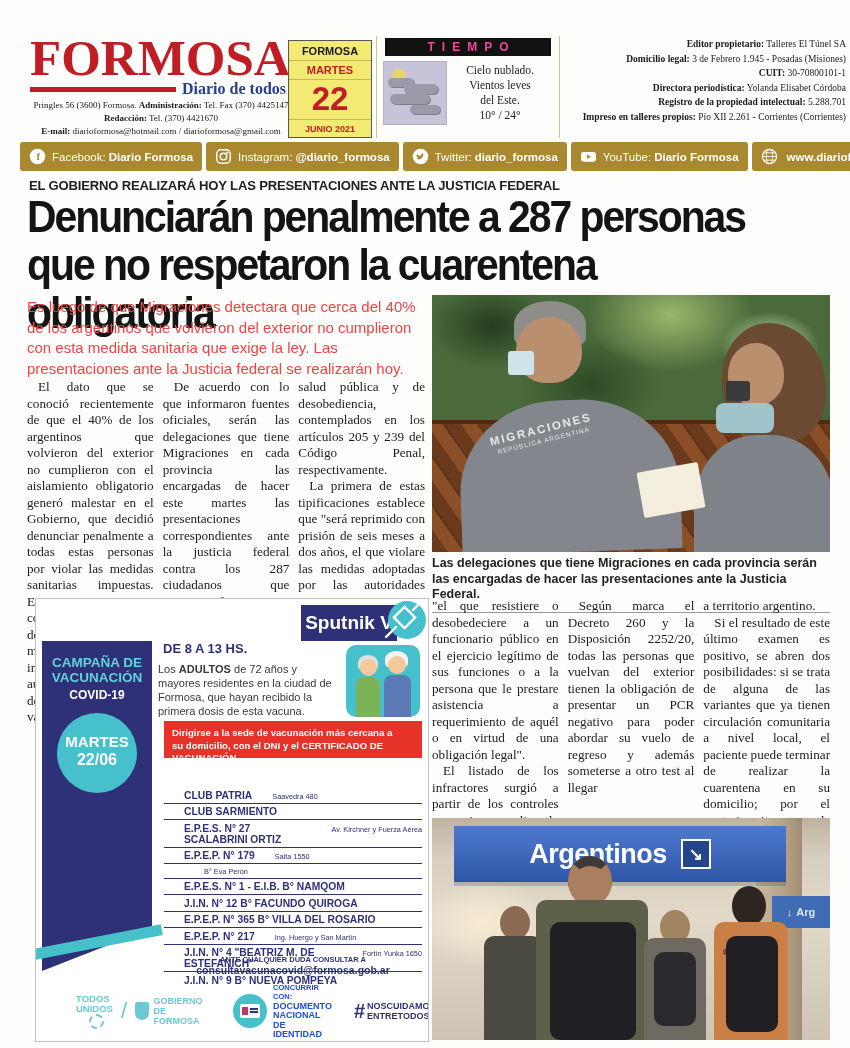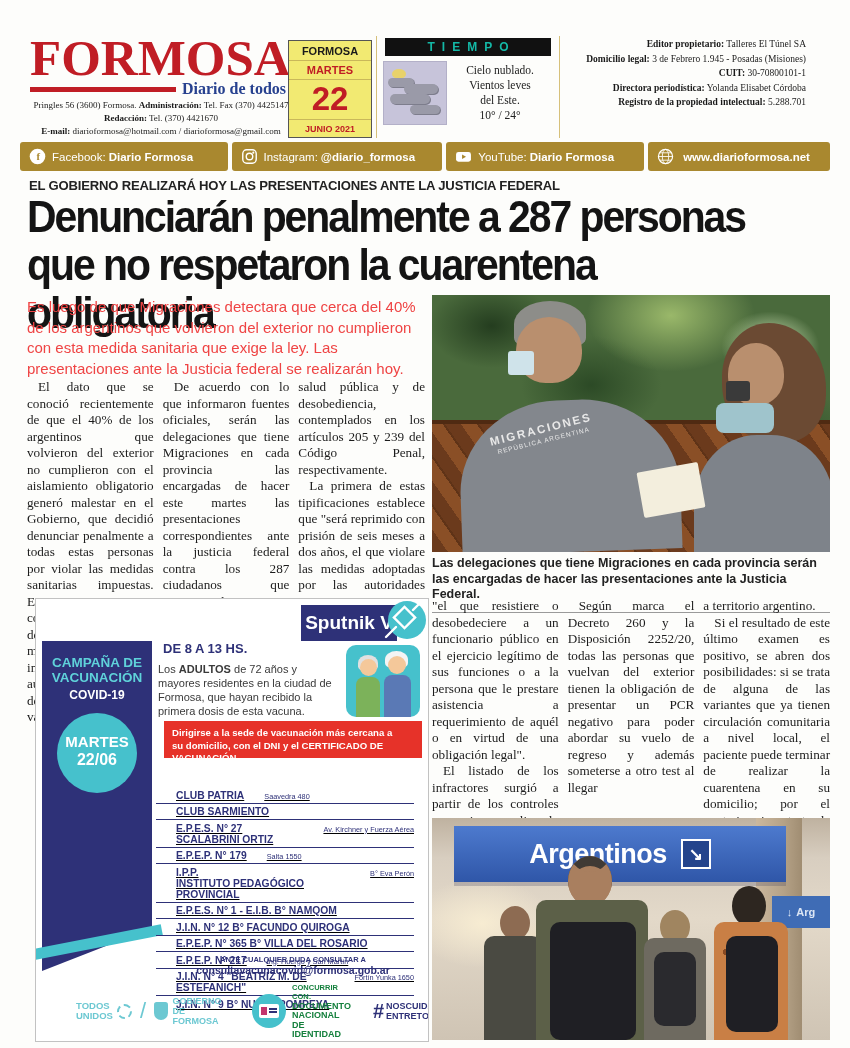--- a/index.html
+++ b/index.html
@@ -22,31 +22,31 @@
   #datebox{left:258px;top:6px;width:82px;height:96px;background:#f2ea72;border:1px solid #555;
       text-align:center;}
   .db-row{border-bottom:1px solid #c9b85a;}
   #db-city{font-size:11px;font-weight:700;color:#1a1a1a;padding:4px 0 3px;}
   #db-day{font-size:11px;font-weight:700;color:#c01d25;padding:3px 0;}
   #db-num{font-size:33px;font-weight:700;color:#c01d25;line-height:36px;padding:1px 0 2px;}
   #db-month{font-size:9px;font-weight:700;color:#c01d25;padding:4px 0;}
 
   #weather{left:346px;top:2px;width:170px;height:102px;border-left:1px solid #d6c07a;
       border-right:1px solid #d6c07a;padding:0 6px;}
-  #weather-title{background:#111;color:#14b8a6;font-weight:700;font-size:12px;letter-spacing:7px;
+  #weather-title{background:#111;color:#ec4899;font-weight:700;font-size:12px;letter-spacing:7px;
       text-align:center;padding:2px 0 2px 7px;margin:2px 2px 5px;}
   #weather-body{display:flex;align-items:center;}
   #weather-icon{width:62px;height:62px;background:#c7c4da;position:relative;flex:0 0 62px;
       border:1px solid #b3b0c8;}
   .sun{position:absolute;left:8px;top:7px;width:14px;height:10px;background:#e8d26a;border-radius:50%;}
   .cl{position:absolute;background:#9a9aa8;border-radius:6px;box-shadow:1px 1px 0 #7d7d8c;}
   #weather-text{flex:1;text-align:center;font-family:"Liberation Serif",serif;font-size:11.5px;
       line-height:15px;color:#222;}
 
-  #publisher{left:496px;top:3px;width:280px;text-align:right;font-family:"Liberation Serif",serif;
+  #publisher{left:536px;top:3px;width:280px;text-align:right;font-family:"Liberation Serif",serif;
       font-size:9.5px;line-height:14.6px;color:#1a1a1a;}
   #publisher b{font-weight:700;}
 
   
   #socialbar{left:20px;top:142px;width:810px;height:29px;display:flex;gap:4px;}
   .seg{background:#a9882f;border-radius:3px;color:#fff;display:flex;align-items:center;
       padding:0 9px;font-size:11.5px;white-space:nowrap;}
   .seg svg{width:17px;height:17px;margin-right:6px;flex:0 0 17px;}
   .seg b{font-weight:700;margin-left:3px;text-align:center;}
   .s1{flex:1.18;}.s2{flex:1.2;}.s3{flex:1.08;}.s4{flex:1.12;}.s5{flex:1.02;}
@@ -123,44 +123,44 @@
   #ad-elderly{position:absolute;left:310px;top:46px;width:74px;height:72px;background:#46c1cc;
       border-radius:10px;overflow:hidden;}
   #ad-elderly .h{position:absolute;background:#f4c89a;border-radius:50%;}
   #ad-elderly .hr{position:absolute;background:#e0e0e0;border-radius:50% 50% 30% 30%;}
   #ad-elderly .b{position:absolute;border-radius:8px 8px 0 0;}
   #ad-redbox{position:absolute;left:128px;top:122px;width:258px;height:37px;background:#e63229;
       color:#fff;font-weight:700;font-size:9.6px;line-height:12.5px;padding:6px 8px;}
   #ad-listhdr{position:absolute;left:128px;top:164px;width:258px;height:20px;background:#46c1cc;
       color:#fff;font-weight:700;font-size:12.5px;letter-spacing:1px;text-align:center;
       display:flex;align-items:center;justify-content:center;}
-  #ad-list{position:absolute;left:120px;top:188px;width:258px;text-decoration:underline;}
+  #ad-list{position:absolute;left:128px;top:188px;width:258px;}
   .est{display:flex;align-items:baseline;border-bottom:1.4px solid #2e3178;padding:2.5px 0 2px 20px;}
   .est:last-child{border-bottom:none;}
   .est-name{font-weight:700;font-size:10.3px;color:#2e3178;white-space:pre-line;line-height:11px;}
   .est-detail{font-size:7.3px;color:#2e3178;margin-left:20px;white-space:nowrap;}
   #ad-contact{position:absolute;left:128px;top:356px;width:258px;text-align:center;color:#2e3178;}
   #ad-contact .c1{font-size:7.5px;font-weight:700;}
   #ad-contact .c2{font-size:10.5px;font-weight:700;line-height:12px;}
   #ad-footer{position:absolute;left:0;top:387px;width:392px;height:50px;display:flex;
       align-items:center;}
-  #logo-tu{display:flex;align-items:center;color:#6cc8d2;margin-left:40px;}
+  #logo-tu{display:flex;align-items:center;color:#6cc8d2;margin-left:40px;flex-direction:column;}
   #logo-tu .txt{font-size:9.5px;font-weight:700;line-height:10px;}
   #stars{width:15px;height:15px;border:2px dashed #6cc8d2;border-radius:50%;margin-left:4px;}
   #slash{color:#6cc8d2;font-size:22px;margin:0 8px;font-weight:300;}
   #shield{width:16px;height:18px;background:#6cc8d2;border-radius:3px 3px 8px 8px;margin-right:5px;}
   #logo-gf .txt{font-size:9px;font-weight:700;color:#6cc8d2;line-height:10px;}
   #logo-gf{display:flex;align-items:center;}
   #dni{display:flex;align-items:center;margin-left:28px;}
   #dni-icon{width:34px;height:34px;background:#46c1cc;border-radius:50%;position:relative;flex:0 0 34px;}
   #dni-card{position:absolute;left:7px;top:10px;width:20px;height:14px;background:#fff;border-radius:2px;}
   #dni-card:before{content:"";position:absolute;left:2px;top:3px;width:6px;height:8px;background:#c2356d;}
   #dni-card:after{content:"";position:absolute;left:10px;top:4px;width:8px;height:2px;background:#2e3178;
       box-shadow:0 3px 0 #2e3178;}
-  #dni-text{margin-left:6px;color:#15803d;line-height:9.5px;}
+  #dni-text{margin-left:6px;color:#1d4ed8;line-height:9.5px;}
   #dni-text .lab{font-size:7.5px;font-weight:700;}
   #dni-text .ln{font-size:9px;font-weight:700;}
   #hashtag{display:flex;align-items:center;margin-left:22px;color:#2e3178;}
   #hash-sym{font-size:20px;font-weight:700;margin-right:2px;}
   #hash-lines{font-size:9px;font-weight:700;line-height:10px;}
 
   
   #photo-bot{left:432px;top:818px;width:398px;height:222px;overflow:hidden;
       background:linear-gradient(#bfb2a0 0%,#d8cec0 18%,#e3d9c9 45%,#cfc4b4 100%);}
   #glow1,#glow2{position:absolute;border-radius:50%;}
@@ -226,40 +226,49 @@
         </div>
       </div>
     </div>
 
     <div class="abs" id="publisher">
       <div><b>Editor propietario:</b><span> Talleres El Túnel SA</span></div>
       <div><b>Domicilio legal:</b><span> 3 de Febrero 1.945 - Posadas (Misiones)</span></div>
       <div><b>CUIT:</b><span> 30-70800101-1</span></div>
       <div><b>Directora periodística:</b><span> Yolanda Elisabet Córdoba</span></div>
       <div><b>Registro de la propiedad intelectual:</b><span> 5.288.701</span></div>
+      <div><b>Impreso en talleres propios:</b><span> Pío XII 2.261 - Corrientes (Corrientes)</span></div>
     </div>
   </div>
 
   <div class="abs" id="socialbar">
     <div class="seg s1">
       <svg viewBox="0 0 24 24">
           <circle cx="12" cy="12" r="11" fill="#fff"></circle>
           <text x="13" y="17.5" font-size="15" font-weight="bold" fill="#a9882f" text-anchor="middle" font-family="Liberation Serif,serif">f</text>
         </svg>
       <span>Facebook:</span>
         <b>Diario Formosa</b>
     </div>
     <div class="seg s2">
       <svg viewBox="0 0 24 24">
           <rect x="2.5" y="2.5" width="19" height="19" rx="5.5" fill="none" stroke="#fff" stroke-width="2"></rect>
           <circle cx="12" cy="12" r="4.6" fill="none" stroke="#fff" stroke-width="2"></circle>
           <circle cx="17.4" cy="6.6" r="1.5" fill="#fff"></circle>
         </svg>
       <span>Instagram:</span>
         <b>@diario_formosa</b>
+    </div>
+    <div class="seg s3">
+      <svg viewBox="0 0 24 24">
+          <circle cx="12" cy="12" r="11" fill="#fff"></circle>
+          <path d="M18.5 8.2c-.5.25-1 .4-1.5.5a2.6 2.6 0 0 0-4.5 1.8v.6A7.3 7.3 0 0 1 7 8.4s-2 3.6 1.7 5.5c-.9.6-2 .9-3 .7 1.4 1.4 4 2 6.2 1.1 2.6-1 4.1-3.4 3.8-6l1-1.5z" fill="#a9882f"></path>
+        </svg>
+      <span>Twitter:</span>
+        <b>diario_formosa</b>
     </div>
     <div class="seg s4">
       <svg viewBox="0 0 24 24">
           <rect x="1.5" y="5.5" width="21" height="14" rx="3.5" fill="#fff"></rect>
           <path d="M10 9.2v6.2l5.6-3.1z" fill="#a9882f"></path>
         </svg>
       <span>YouTube:</span>
         <b>Diario Formosa</b>
     </div>
     <div class="seg s5">
@@ -386,22 +395,20 @@
         </div>
       <div class="est">
           <span class="est-name">E.P.E.S. N° 27 SCALABRINI ORTIZ</span>
           <span class="est-detail">Av. Kirchner y Fuerza Aérea</span>
         </div>
       <div class="est">
           <span class="est-name">E.P.E.P. N° 179</span>
           <span class="est-detail">Salta 1550</span>
         </div>
       <div class="est">
-          <span class="est-name">I.P.P.
-INSTITUTO PEDAGÓGICO PROVINCIAL</span>
           <span class="est-detail">B° Eva Perón</span>
         </div>
       <div class="est">
           <span class="est-name">E.P.E.S. N° 1 - E.I.B. B° NAMQOM</span>
           <span class="est-detail"></span>
         </div>
       <div class="est">
           <span class="est-name">J.I.N. N° 12 B° FACUNDO QUIROGA</span>
           <span class="est-detail"></span>
         </div>

